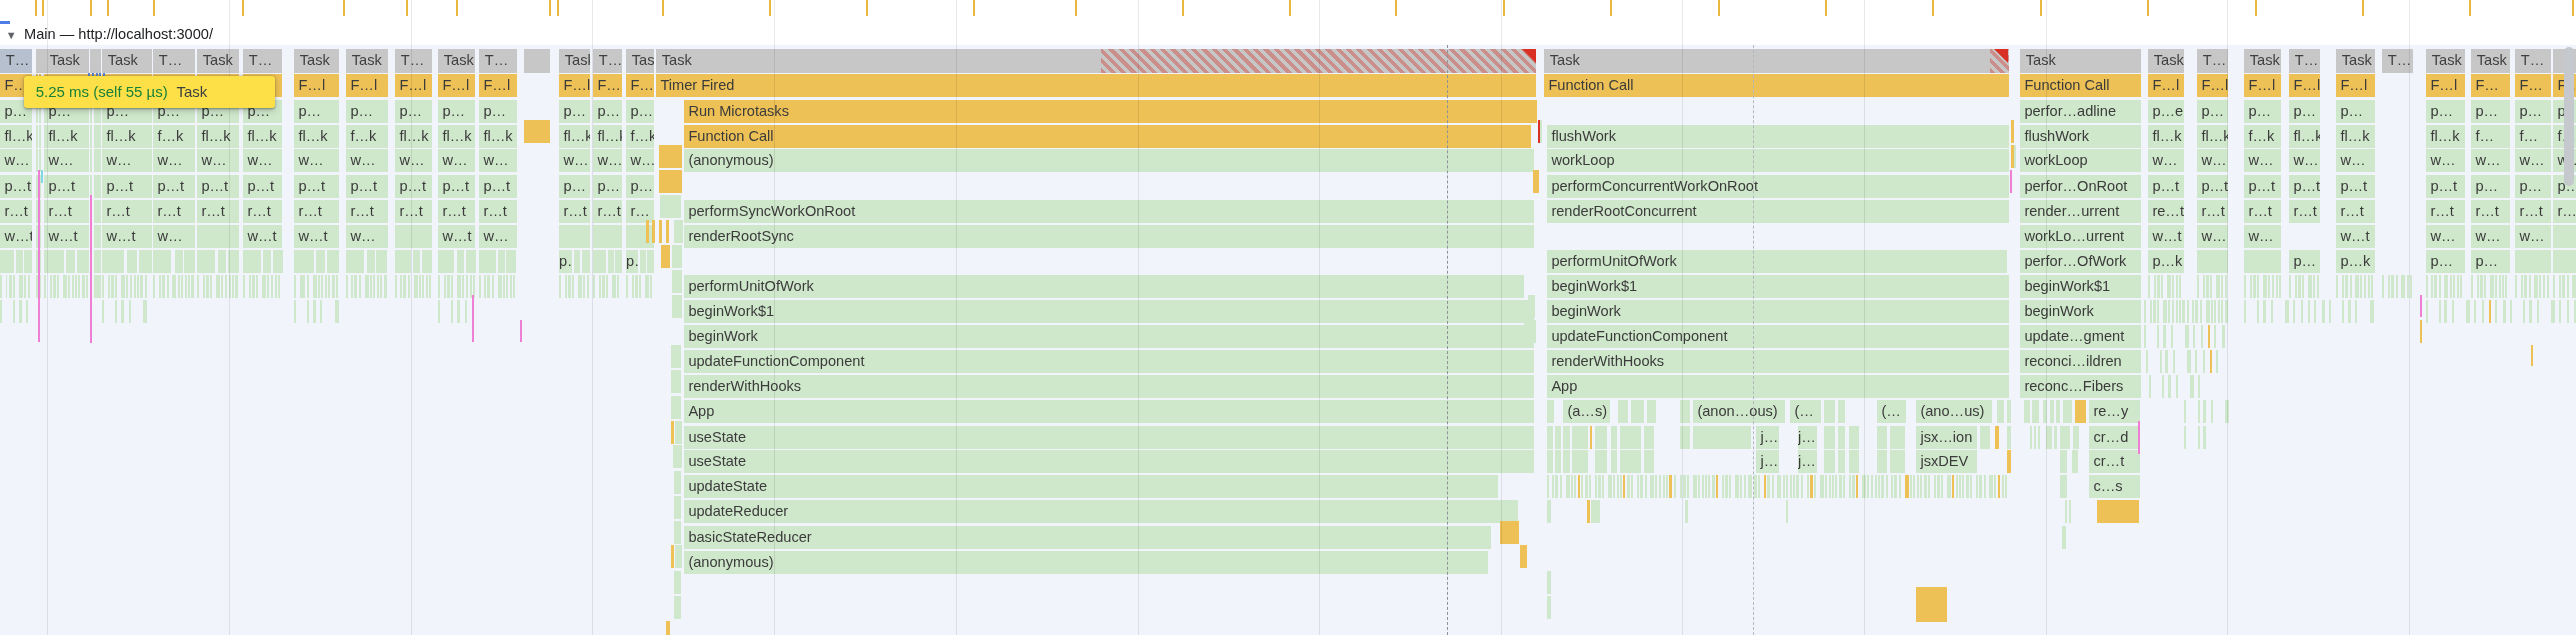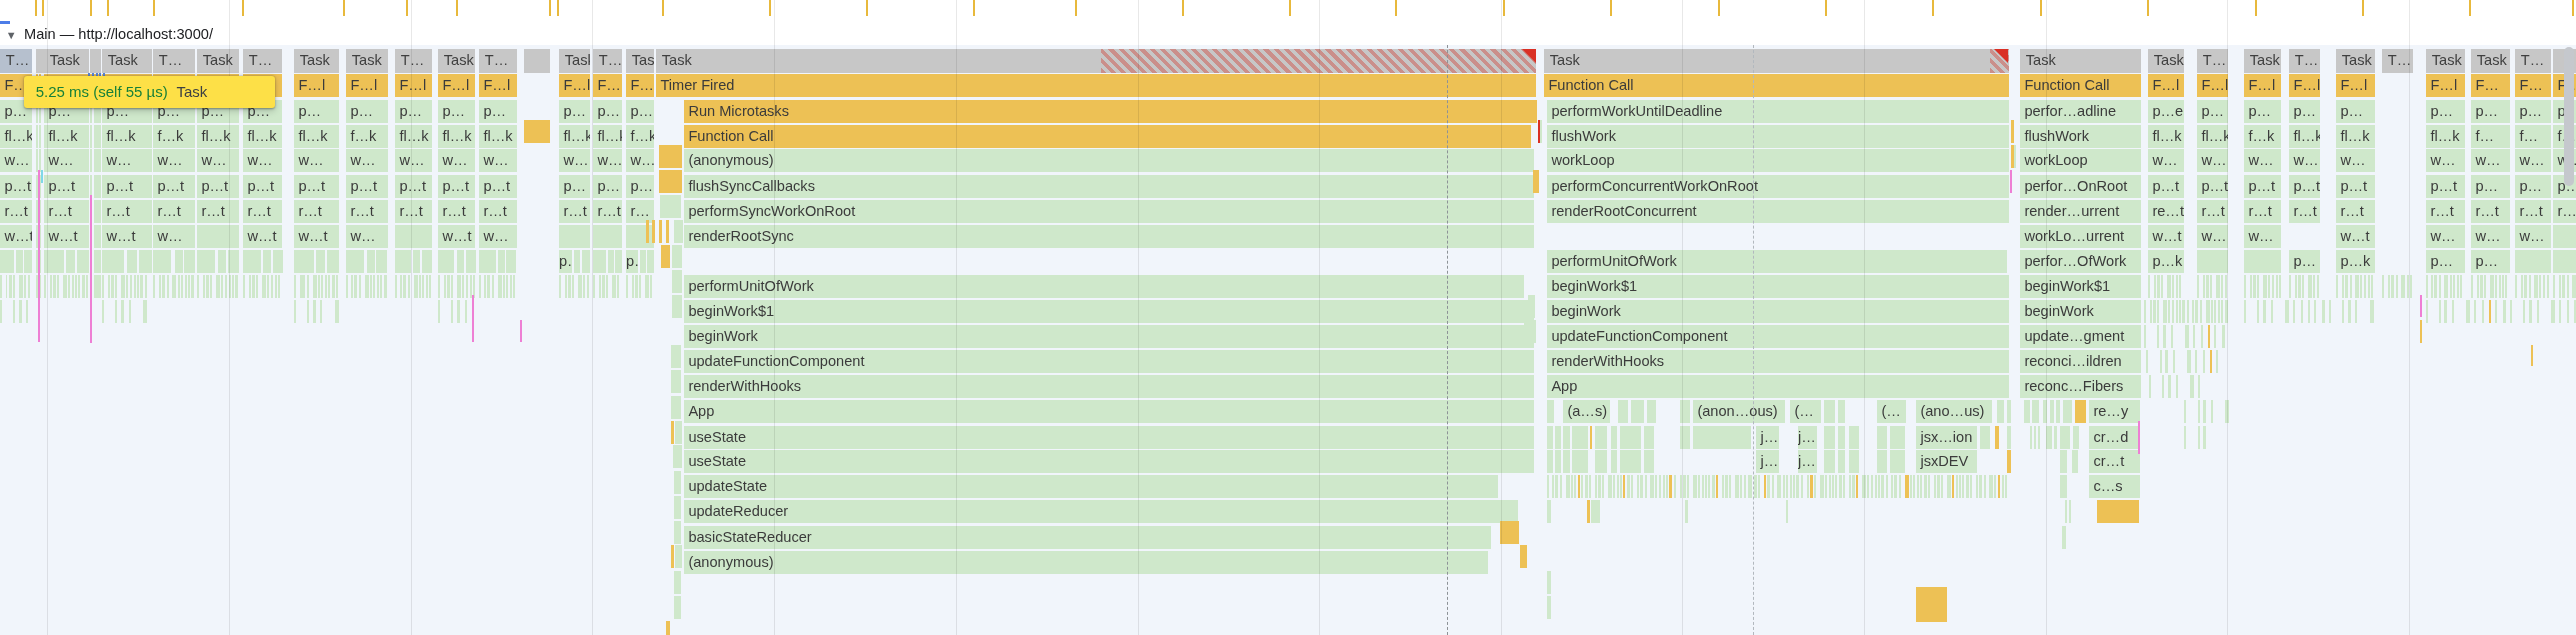--- a/index.html
+++ b/index.html
@@ -122,37 +122,35 @@
     <div class="tcell" style="left: 2336px; top: 4.4px; width: 39px; height: 23.4px;">Task</div>
     <div class="tcell" style="left: 2382px; top: 4.4px; width: 31px; height: 23.4px;">T…</div>
     <div class="tcell" style="left: 2426px; top: 4.4px; width: 39px; height: 23.4px;">Task</div>
     <div class="tcell" style="left: 2471px; top: 4.4px; width: 39px; height: 23.4px;">Task</div>
     <div class="tcell" style="left: 2515px; top: 4.4px; width: 36px; height: 23.4px;">T…</div>
     <div class="tcell" style="left: 2553px; top: 4.4px; width: 22.6px; height: 23.4px;"></div>
     <div class="bar o" style="left: 684px; top: 55px; width: 853px; height: 22.6px;">Run Microtasks</div>
     <div class="bar o" style="left: 656px; top: 29px; width: 880px; height: 22.6px;">Timer Fired</div>
     <div class="bar o" style="left: 684px; top: 80px; width: 847px; height: 22.6px;">Function Call</div>
     <div class="bar" style="left: 684px; top: 104px; width: 850px; height: 22.6px;">(anonymous)</div>
-    <div class="bar" style="left: 684px; top: 130px; width: 850px; height: 22.6px;">flushSyncCallbacks</div>
     <div class="bar" style="left: 684px; top: 180px; width: 850px; height: 22.6px;">renderRootSync</div>
     <div class="bar" style="left: 684px; top: 155px; width: 850px; height: 22.6px;">performSyncWorkOnRoot</div>
     <div class="bar" style="left: 684px; top: 230px; width: 840px; height: 22.6px;">performUnitOfWork</div>
     <div class="bar" style="left: 684px; top: 255px; width: 850px; height: 22.6px;">beginWork$1</div>
     <div class="bar" style="left: 684px; top: 280px; width: 850px; height: 22.6px;">beginWork</div>
     <div class="bar" style="left: 684px; top: 305px; width: 850px; height: 22.6px;">updateFunctionComponent</div>
     <div class="bar" style="left: 684px; top: 330px; width: 850px; height: 22.6px;">renderWithHooks</div>
     <div class="bar" style="left: 684px; top: 355px; width: 850px; height: 22.6px;">App</div>
     <div class="bar" style="left: 684px; top: 381px; width: 850px; height: 22.6px;">useState</div>
     <div class="bar" style="left: 684px; top: 405px; width: 850px; height: 22.6px;">useState</div>
     <div class="bar" style="left: 684px; top: 430px; width: 814px; height: 22.6px;">updateState</div>
     <div class="bar" style="left: 684px; top: 455px; width: 834px; height: 22.6px;">updateReducer</div>
     <div class="bar" style="left: 684px; top: 481px; width: 807px; height: 22.6px;">basicStateReducer</div>
     <div class="bar" style="left: 684px; top: 506px; width: 804px; height: 22.6px;">(anonymous)</div>
     <div class="bar o" style="left: 1544px; top: 29px; width: 465px; height: 22.6px;">Function Call</div>
-    <div class="bar" style="left: 1547px; top: 55px; width: 462px; height: 22.6px;">performWorkUntilDeadline</div>
     <div class="bar" style="left: 1547px; top: 80px; width: 462px; height: 22.6px;">flushWork</div>
     <div class="bar" style="left: 1547px; top: 104px; width: 462px; height: 22.6px;">workLoop</div>
     <div class="bar" style="left: 1547px; top: 130px; width: 462px; height: 22.6px;">performConcurrentWorkOnRoot</div>
     <div class="bar" style="left: 1547px; top: 155px; width: 462px; height: 22.6px;">renderRootConcurrent</div>
     <div class="bar" style="left: 1547px; top: 205px; width: 460px; height: 22.6px;">performUnitOfWork</div>
     <div class="bar" style="left: 1547px; top: 230px; width: 462px; height: 22.6px;">beginWork$1</div>
     <div class="bar" style="left: 1547px; top: 255px; width: 462px; height: 22.6px;">beginWork</div>
     <div class="bar" style="left: 1547px; top: 280px; width: 462px; height: 22.6px;">updateFunctionComponent</div>
     <div class="bar" style="left: 1547px; top: 305px; width: 462px; height: 22.6px;">renderWithHooks</div>
     <div class="bar" style="left: 1547px; top: 330px; width: 462px; height: 22.6px;">App</div>

